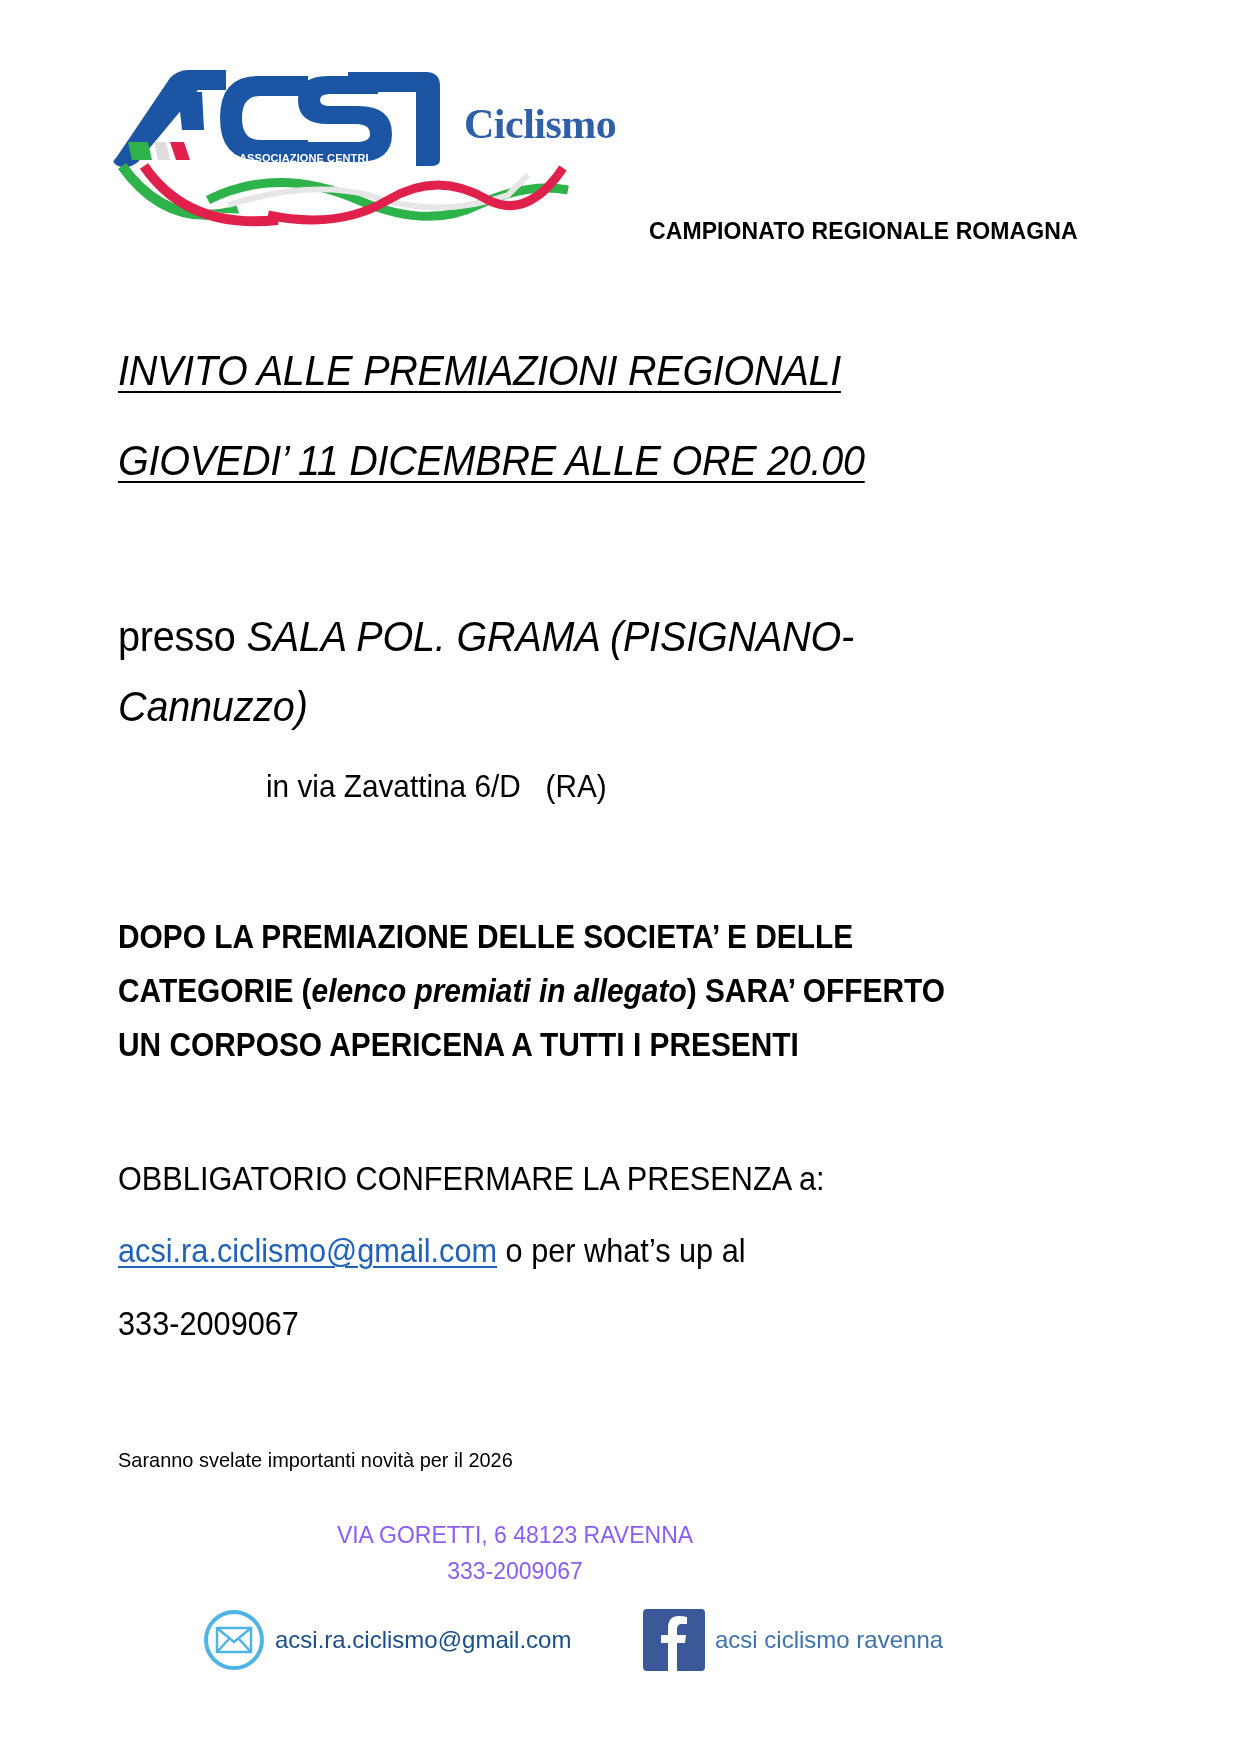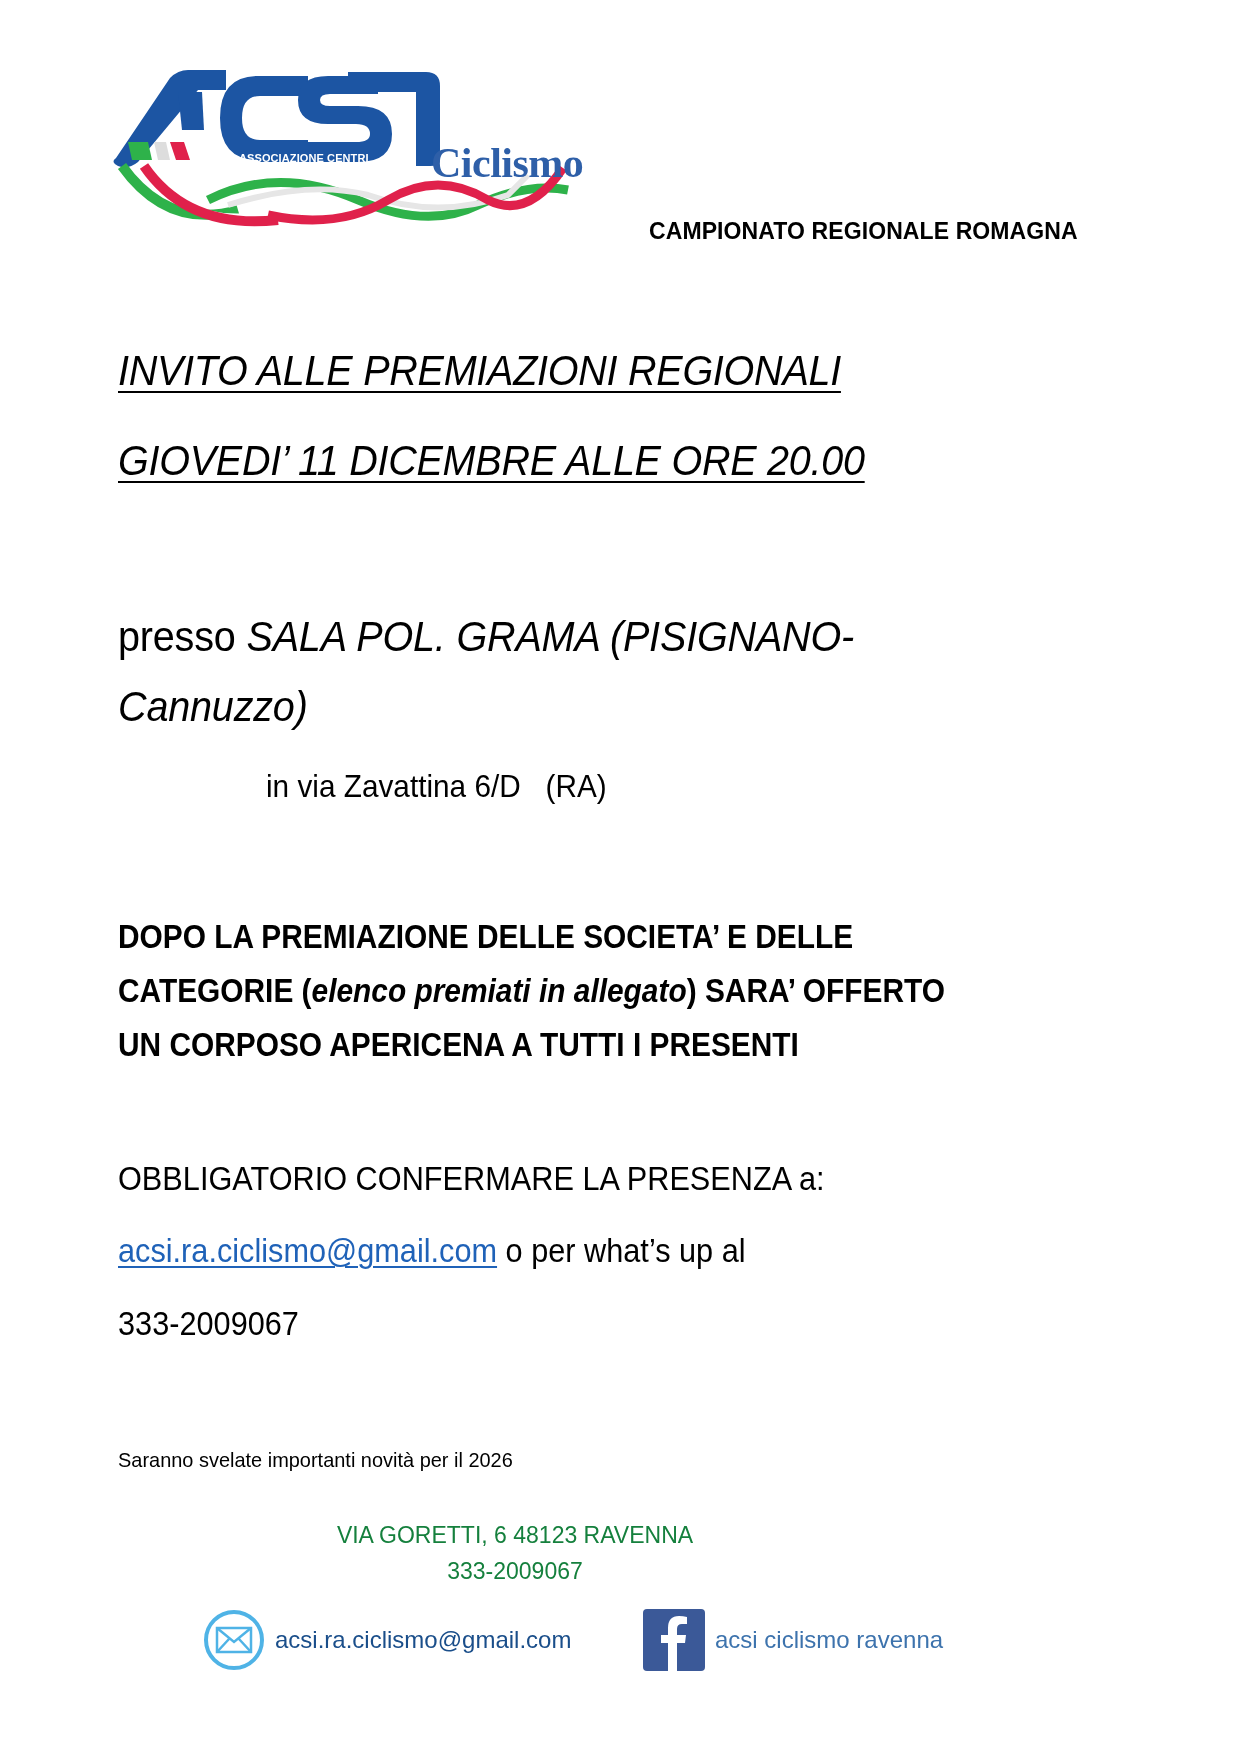--- a/index.html
+++ b/index.html
@@ -3,22 +3,22 @@
 <meta charset="utf-8">
 <style>
   html, body { margin: 0; padding: 0; background: #ffffff; }
   body { width: 1241px; height: 1755px; position: relative; overflow: hidden;
          font-family: "Liberation Sans", "DejaVu Sans", sans-serif; color: #000; }
   .abs { position: absolute; }
 
   
   #logo { left: 108px; top: 70px; width: 520px; height: 165px; }
   #logo svg { position: absolute; left: 0; top: 0; }
-  .logo-ciclismo { position: absolute; left: 323px; top: 30px; font-family: "Liberation Serif", serif;
-                   font-weight: bold; font-size: 42px; color: #2e5fa8; letter-spacing: -0.5px; margin-top: 39px; }
+  .logo-ciclismo { position: absolute; left: 356px; top: 30px; font-family: "Liberation Serif", serif;
+                   font-weight: bold; font-size: 42px; color: #2e5fa8; letter-spacing: -0.5px; }
   .logo-assoc { position: absolute; left: 131px; top: 83px; width: 130px; text-align: left;
                 font-family: "Liberation Sans", sans-serif; font-weight: bold; font-size: 11px;
                 color: #ffffff; line-height: 10px; letter-spacing: 0.1px; }
 
   .championship { left: 649px; top: 218px; font-size: 23px; font-weight: bold;
                   font-family: "Liberation Sans", sans-serif; letter-spacing: 0.1px; }
 
   .headline { left: 118px; font-size: 43px; font-style: italic; text-decoration: underline;
               text-decoration-thickness: 2px; text-underline-offset: 6px; letter-spacing: -0.3px;
               transform: scaleX(0.92); transform-origin: left top; white-space: nowrap; }
@@ -41,21 +41,21 @@
   .bold-para em { font-style: italic; }
 
   .confirm { left: 118px; font-size: 33px; transform: scaleX(0.93); transform-origin: left top; white-space: nowrap; }
   #c1 { top: 1160px; }
   #c2 { top: 1232px; }
   #c3 { top: 1305px; }
   .link { color: #1f62b8; text-decoration: underline; text-decoration-thickness: 2px; text-underline-offset: 4px; }
 
   .note { left: 118px; top: 1448px; font-size: 21px; transform: scaleX(0.95); transform-origin: left top; white-space: nowrap; }
 
-  .footer-addr { left: 0; width: 1030px; text-align: center; color: #15803d; font-size: 23px; }
+  .footer-addr { left: 0; width: 1030px; text-align: center; color: #8b5cf6; font-size: 23px; }
   #fa1 { top: 1522px; }
   #fa2 { top: 1558px; }
 
   .contact { top: 1608px; height: 64px; display: flex; align-items: center; }
   #contact-email { left: 203px; }
   #contact-fb { left: 643px; }
   .contact-text { font-size: 24px; margin-left: 10px; white-space: nowrap; }
   #contact-email .contact-text { color: #1a4e8a; }
   #contact-fb .contact-text { color: #3d73ad; }
   .mail-icon { width: 62px; height: 62px; }

